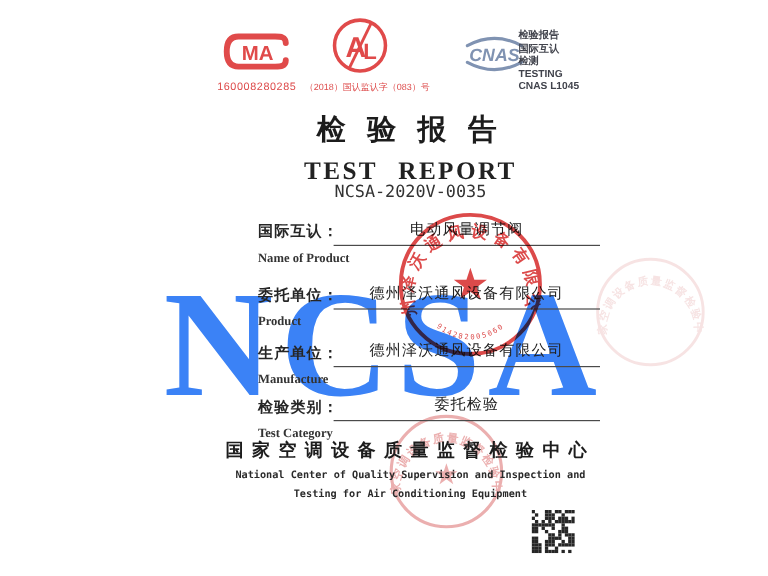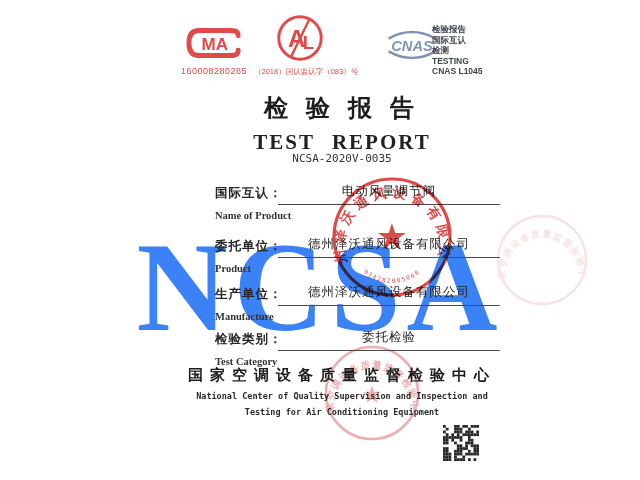--- a/index.html
+++ b/index.html
@@ -22,21 +22,21 @@
   .cnas-block{position:absolute;left:432px;top:24px;font-size:8.5px;font-weight:bold;
     color:#41434c;line-height:10.5px;}
 
   
   .title-zh{position:absolute;left:348px;top:92px;transform:translateX(-50%);
     font-size:24px;font-weight:700;color:#1c1c1c;letter-spacing:18px;white-space:nowrap;z-index:2;}
   .title-en{position:absolute;left:342px;top:130px;transform:translateX(-50%);
     font-family:"Liberation Serif",serif;font-size:21px;font-weight:600;color:#222;
     letter-spacing:2px;word-spacing:10px;white-space:nowrap;z-index:2;}
   .report-no{position:absolute;left:342px;top:152px;transform:translateX(-50%);
-    font-family:"DejaVu Sans Mono",monospace;font-size:11px;color:#333;z-index:2;}
+    font-family:"DejaVu Sans Mono",monospace;font-size:14px;color:#333;z-index:2;}
 
   
   .field{position:absolute;left:215px;z-index:2;}
   .label-zh{font-size:12.5px;font-weight:600;color:#262626;letter-spacing:1px;white-space:nowrap;}
   .label-en{font-size:10.5px;font-family:"Liberation Serif",serif;color:#333;margin-top:8px;white-space:nowrap;font-weight:bold;}
   .value-line{position:absolute;left:278px;width:222px;text-align:center;z-index:2;
     border-bottom:1px solid #4a4a4a;font-size:12.5px;color:#222;letter-spacing:1px;
     padding-bottom:4px;white-space:nowrap;}
 
   

